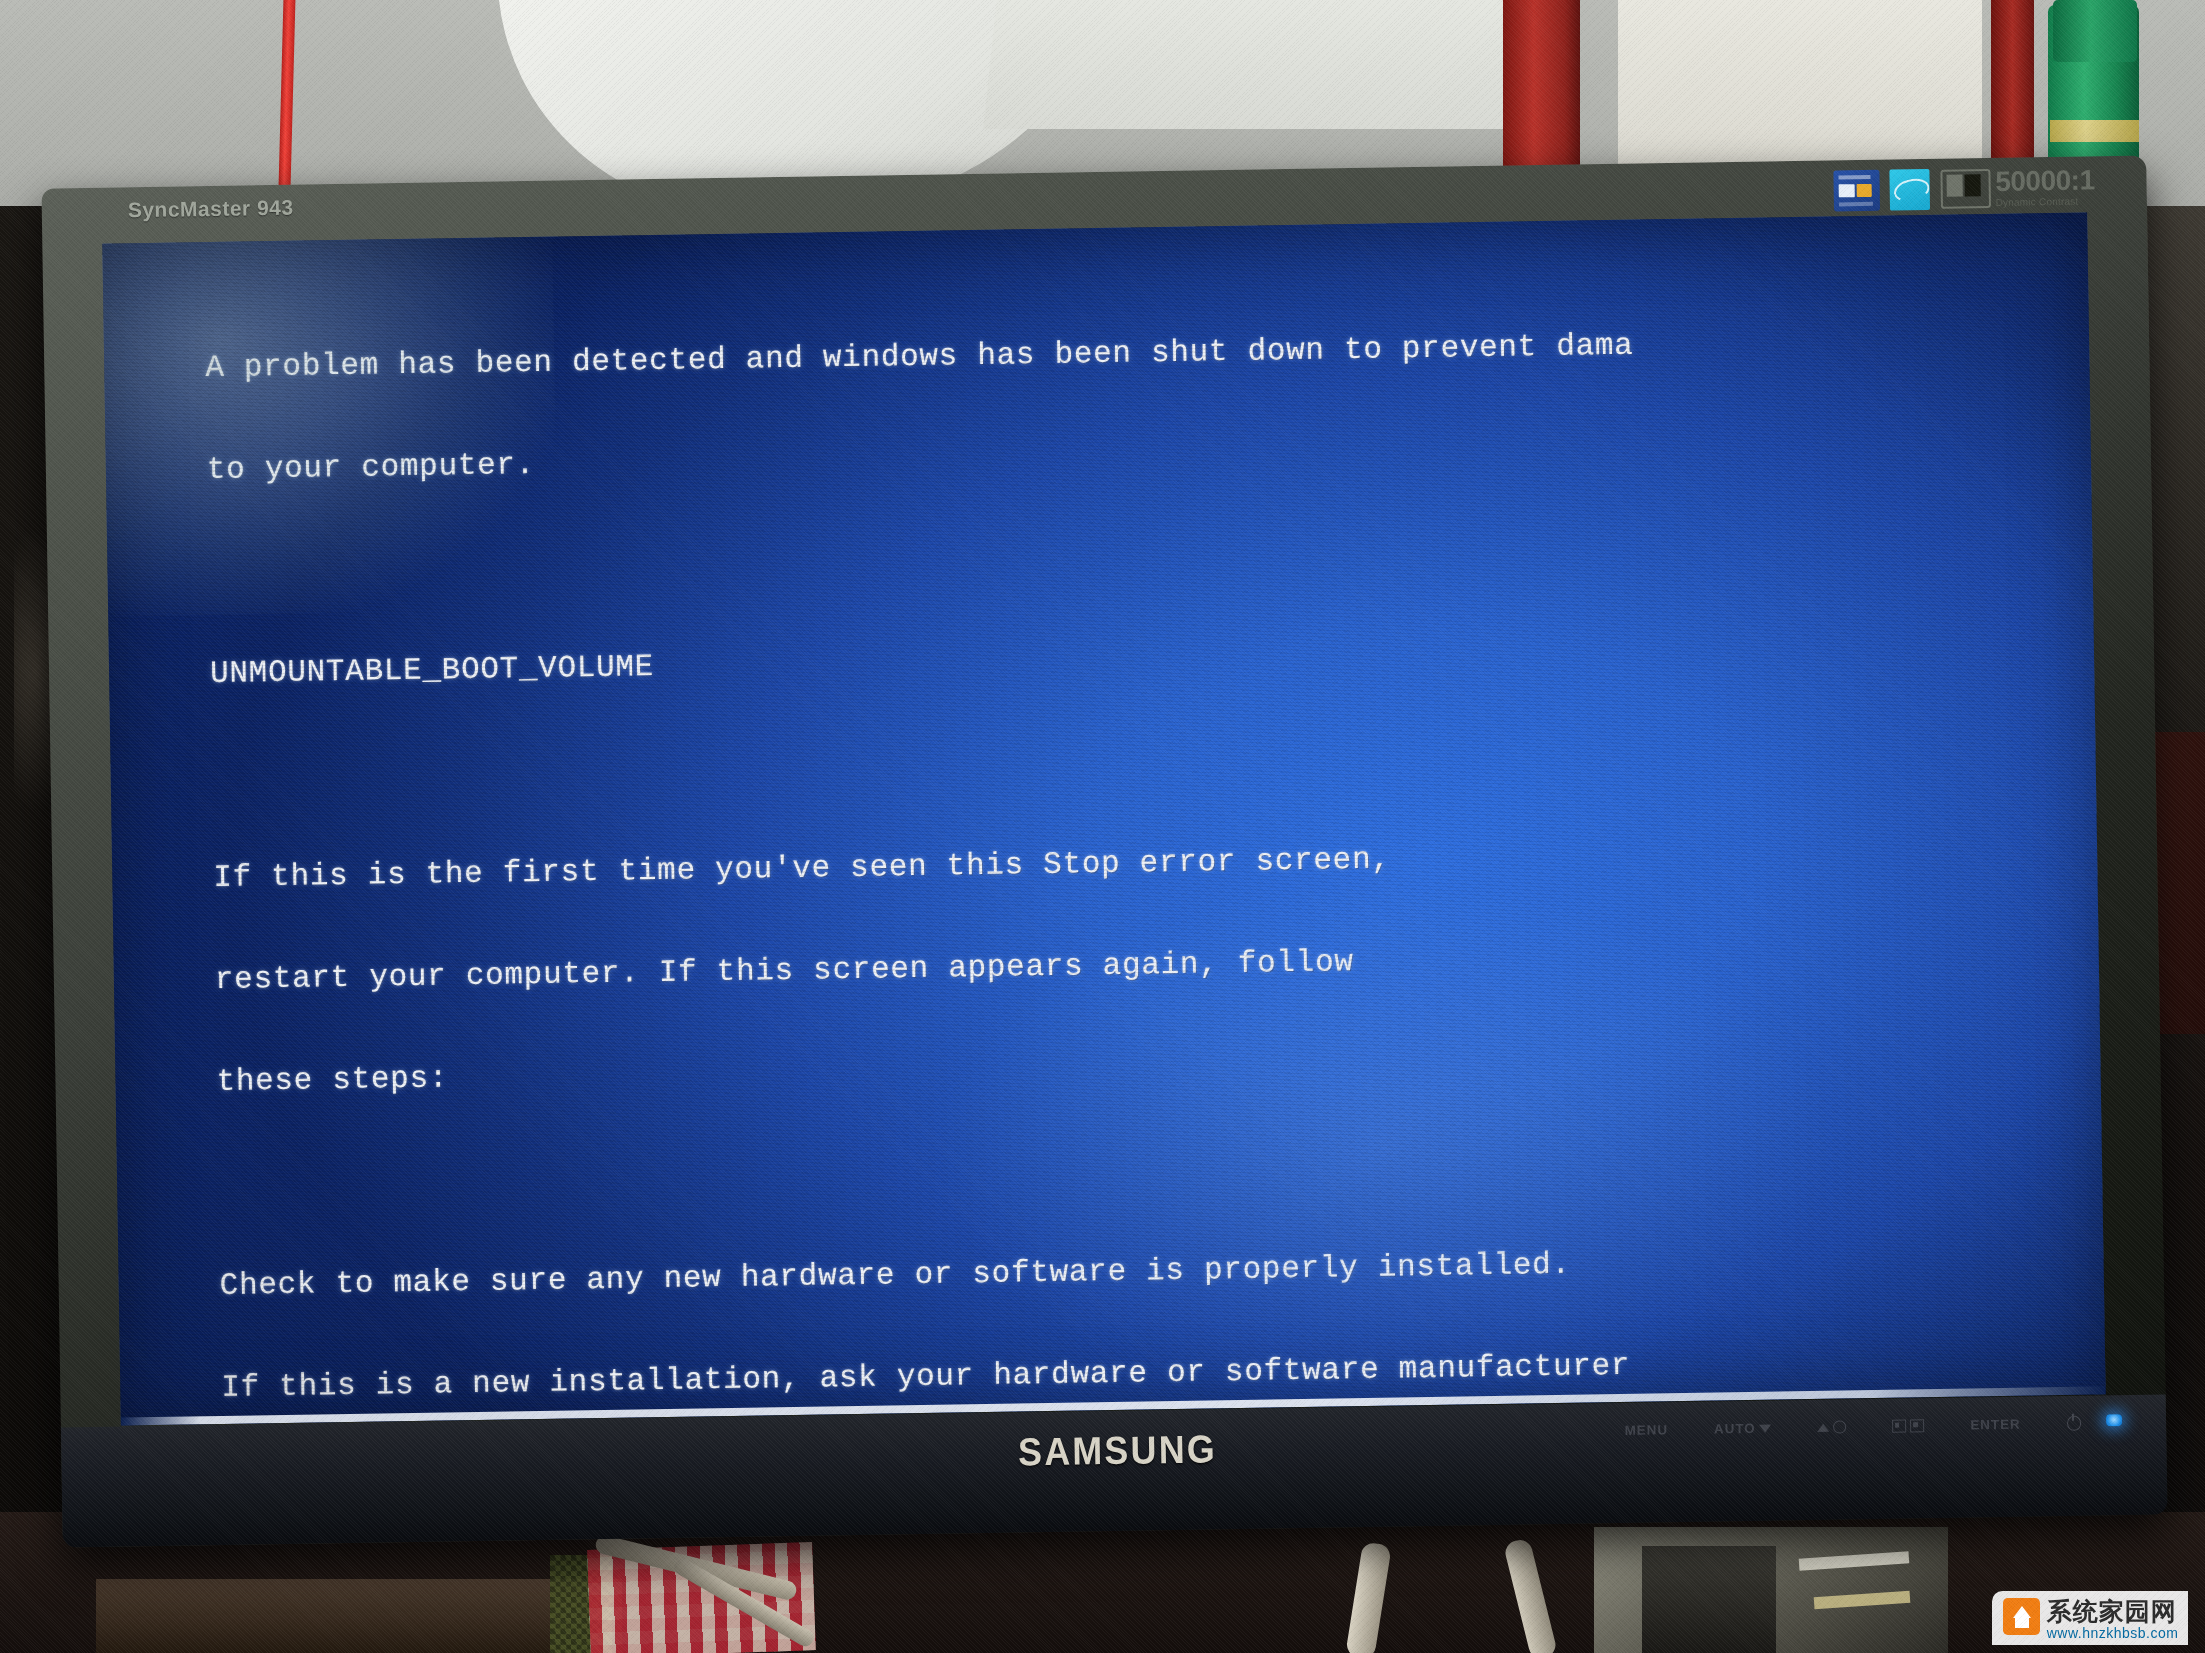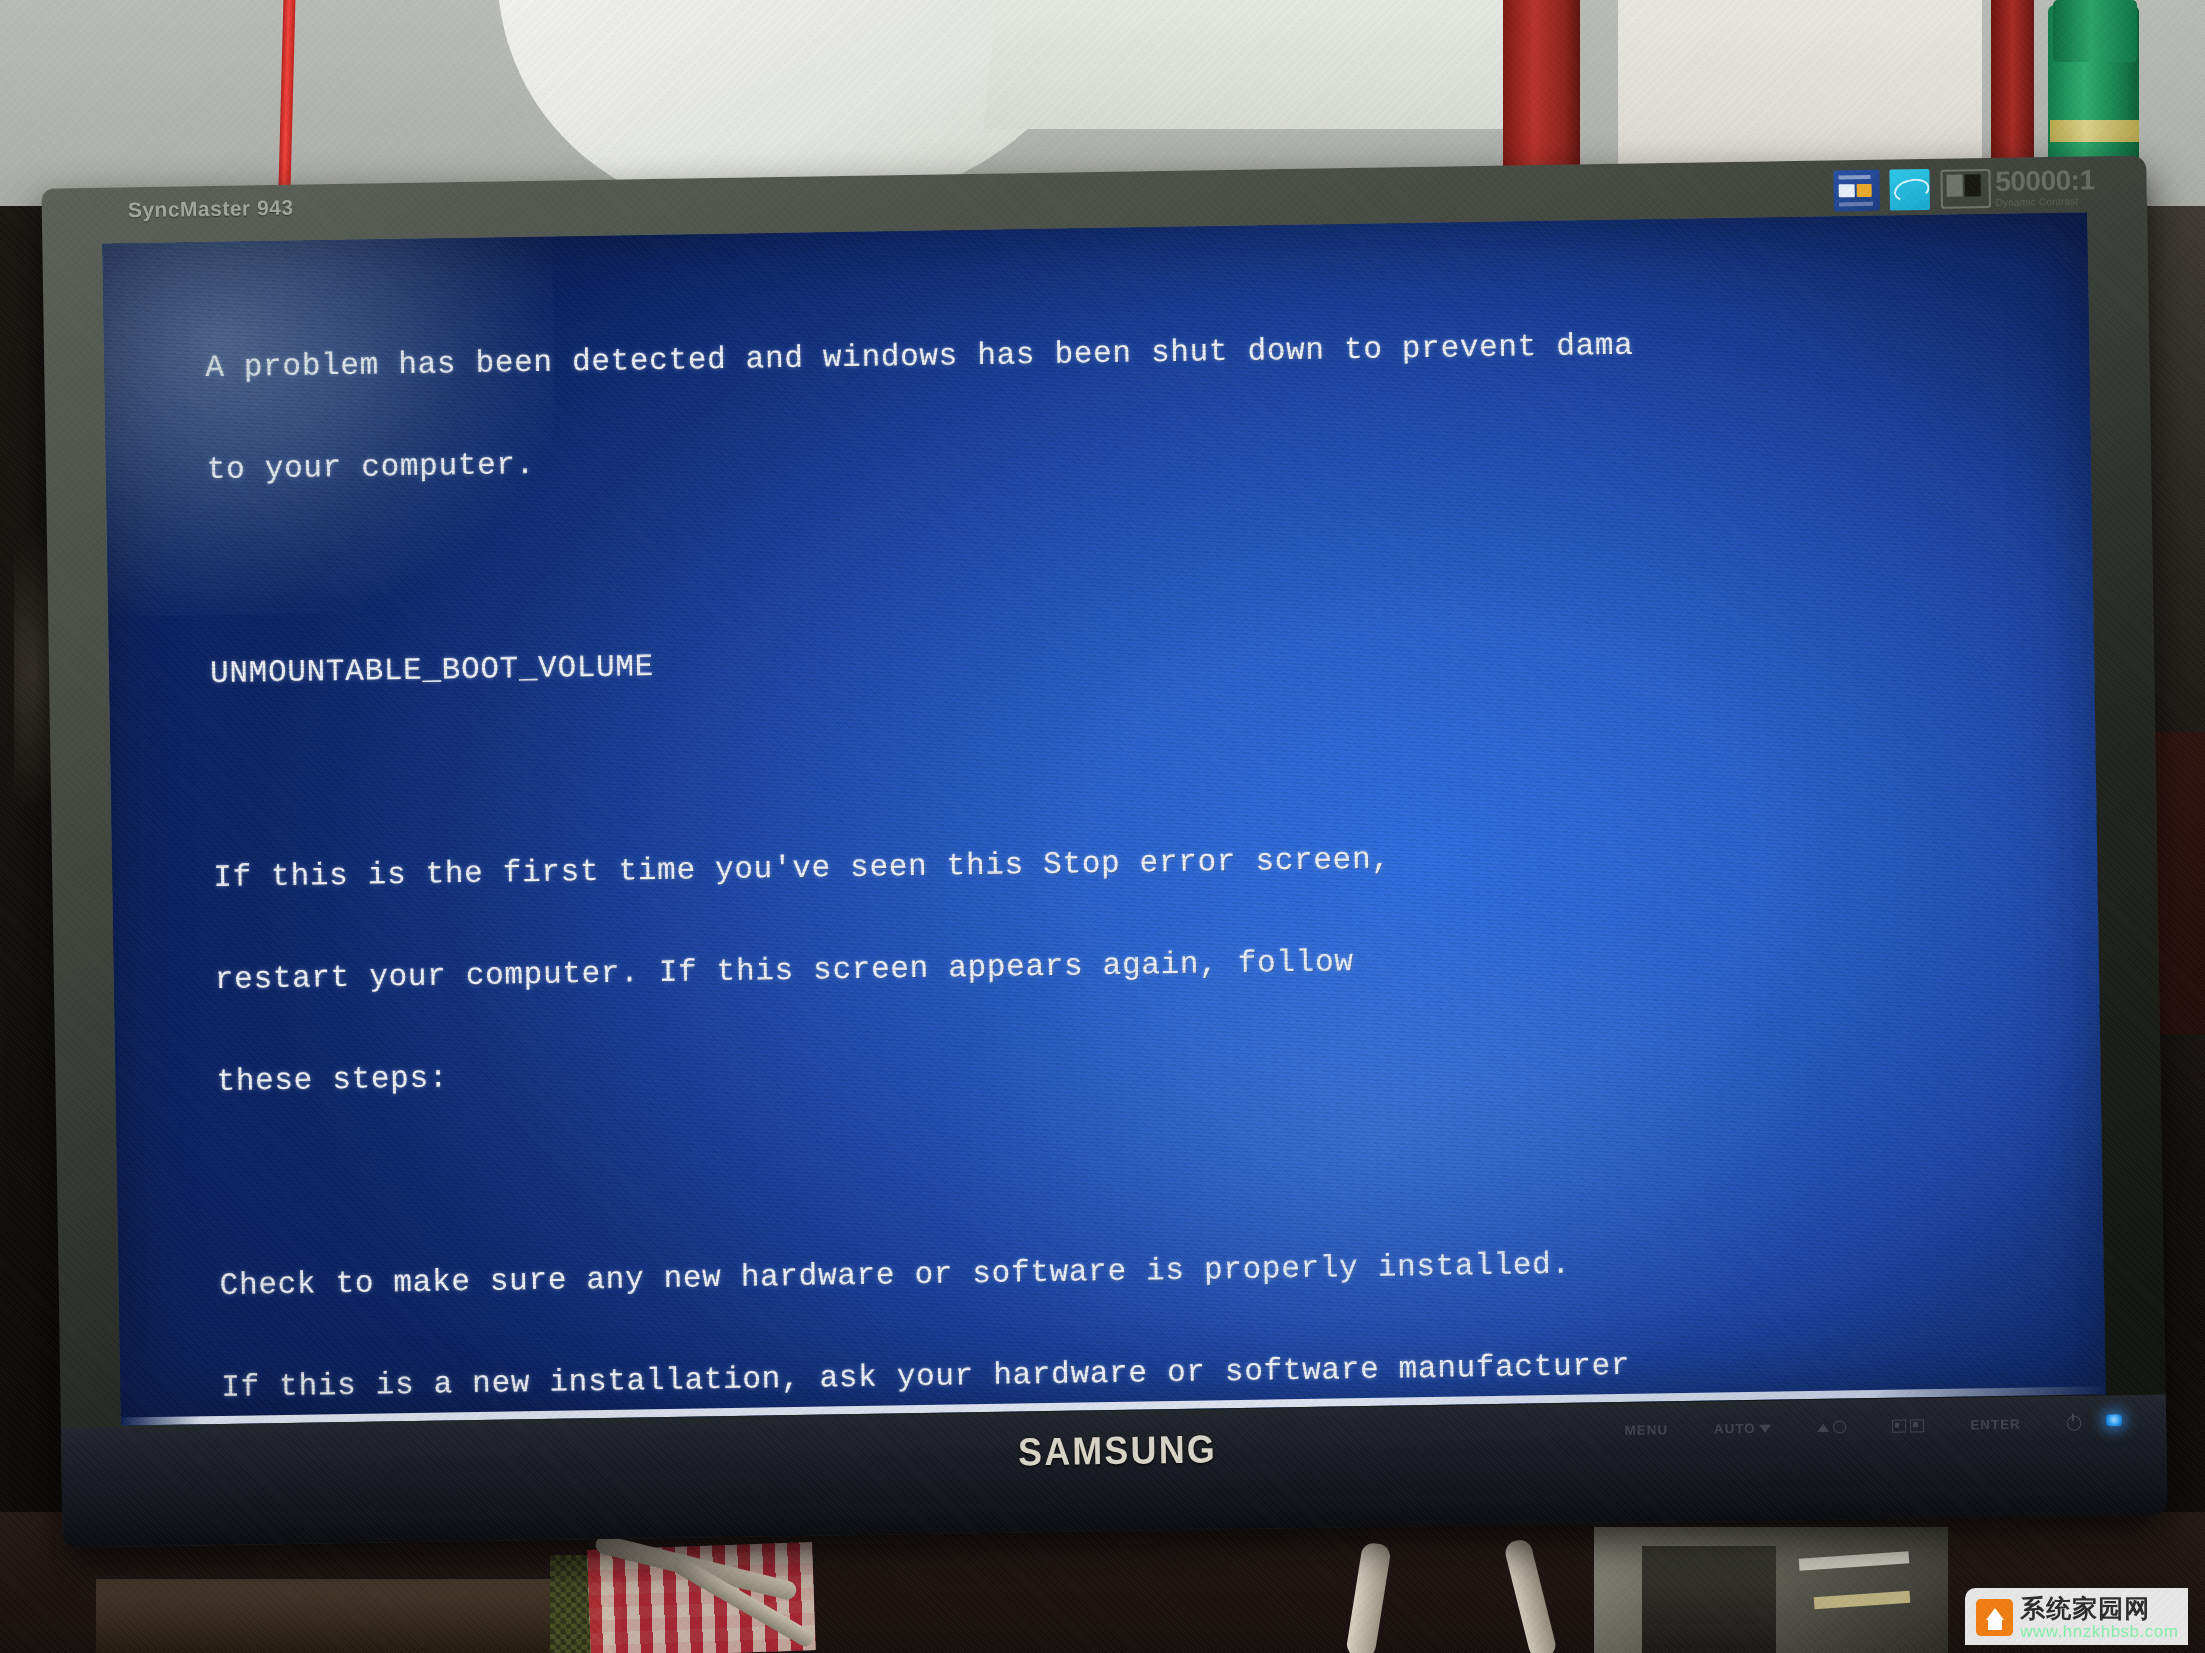--- a/index.html
+++ b/index.html
@@ -144,29 +144,29 @@
   .osd-sq:after{content:"";position:absolute;left:1.9px;top:1.9px;width:4.8px;height:5.7px;background:#4d5059;}
   .osd-pwr{width:12.4px;height:12.4px;border-radius:50%;border:1.9px solid #53565f;position:relative;}
   .osd-pwr:after{content:"";position:absolute;left:4.3px;top:-3.4px;width:1.9px;height:7.2px;background:#53565f;}
   .power-led{position:absolute;right:44px;bottom:89px;width:16.3px;height:12.4px;border-radius:3.8px;
     background:radial-gradient(circle at 50% 45%, #9fd8ff, #1f8fe8 60%, #0b5fb0);
     box-shadow:0 0 12.4px 4.8px rgba(50,150,250,.55);}
   .mon-stand-neck{position:absolute;left:909px;top:1335px;width:335px;height:96px;
     background:linear-gradient(180deg,#1b1e18,#0c0e0a);border-radius:0 0 9.6px 9.6px;transform:rotate(-0.9deg);}
 
   
-  #watermark{position:absolute;right:17px;bottom:8.6px;display:flex;align-items:center;gap:6.7px;
+  #watermark{position:absolute;right:17px;bottom:8.6px;display:flex;gap:6.7px;
     background:rgba(255,255,255,.90);border-radius:10.5px 0 0 0;padding:6.7px 9.6px 4.8px 11.5px;}
   .wm-logo{width:37px;height:37px;background:#f07d12;border-radius:4.8px;position:relative;}
   .wm-logo:after{content:"";position:absolute;left:9.6px;top:8.6px;width:0;height:0;
     border-left:9.6px solid transparent;border-right:9.6px solid transparent;border-bottom:12.4px solid #fff;}
   .wm-logo:before{content:"";position:absolute;left:11.5px;top:20px;width:14.4px;height:10.5px;background:#fff;}
   .wm-txt{display:flex;flex-direction:column;line-height:1.05;}
   .wm-cn{font-size:25px;font-weight:800;color:#2b2b2b;letter-spacing:1px;}
-  .wm-url{font-size:17px;color:#86efac;letter-spacing:0.5px;margin-top:1.9px;}
+  .wm-url{font-size:14px;color:#0369a1;letter-spacing:0.5px;margin-top:1.9px;}
 
   .photo-grain{position:absolute;inset:0;pointer-events:none;opacity:.07;
     background-image:repeating-linear-gradient(45deg, rgba(255,255,255,.6) 0 0.5px, transparent 0.5px 1.9px),
                      repeating-linear-gradient(-45deg, rgba(0,0,0,.6) 0 0.5px, transparent 0.5px 2.4px);}
 </style>
 </head>
 <body>
 
 <div id="scene">
 

